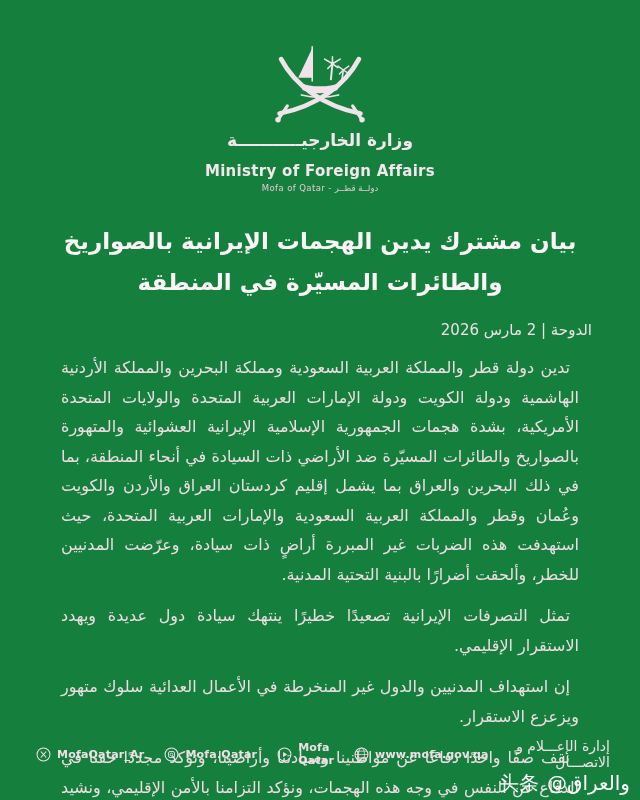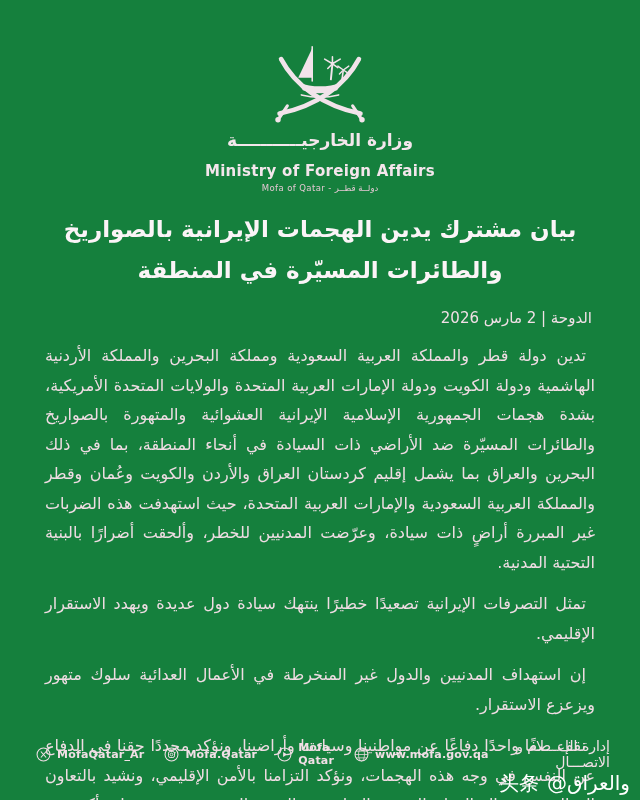--- a/index.html
+++ b/index.html
@@ -23,40 +23,40 @@
     text-align:center;font-size:15px;font-weight:bold;
     color:#F4E6EC;margin-top:12px;letter-spacing:.3px;
   }
   .state-line{
     text-align:center;font-size:8.5px;color:#E3C7D2;
     margin-top:3px;letter-spacing:.4px;
   }
   
   .title{
     direction:rtl;
-    width:520px;margin:16px auto 0;
+    width:520px;margin:28px auto 0;
     text-align:center;
     font-size:23px;line-height:41px;font-weight:bold;
     color:#FBF4F7;
   }
   
   .dateline{
     direction:rtl;text-align:right;
     margin:18px 48px 0;
     font-size:15px;color:#F1DFE6;
   }
   
   .body-text{
     direction:rtl;
     margin:14px 45px 0;
     font-size:16px;line-height:29.5px;
     text-align:justify;
     color:#EFDCE3;
   }
-  .body-text p{margin:0 0 12px;text-indent:9px;}
+  .body-text p{margin:0 16px 12px;text-indent:9px;}
   
   .footer{
     position:absolute;left:0;right:0;bottom:30px;
     display:flex;align-items:center;justify-content:space-between;
     padding:0 30px 0 36px;
   }
   .social{display:flex;align-items:center;gap:20px;}
   .social-item{display:flex;align-items:center;gap:6px;}
   .social-item .ic{display:flex;align-items:center;}
   .social-item .lbl{font-size:11px;font-weight:bold;color:#F1DFE6;letter-spacing:.2px;}

